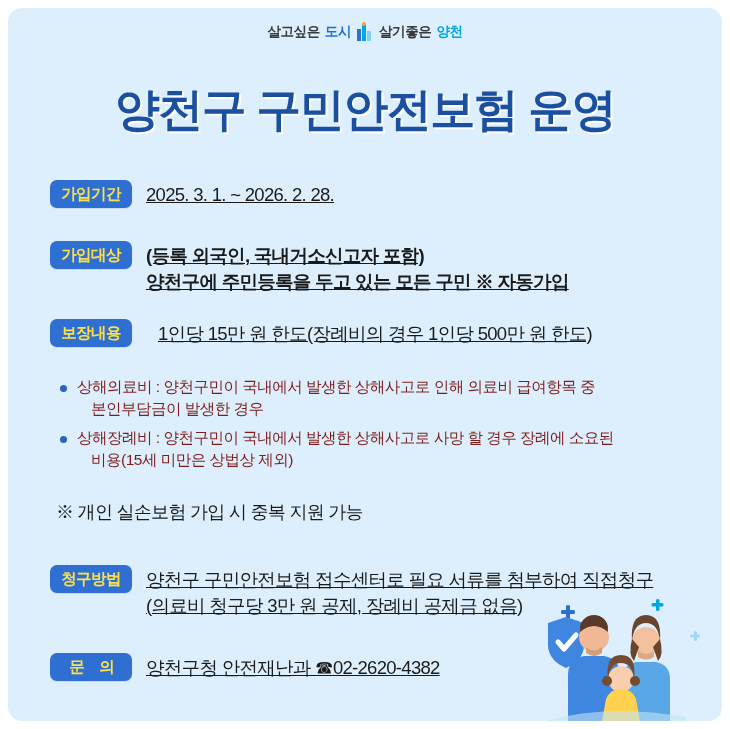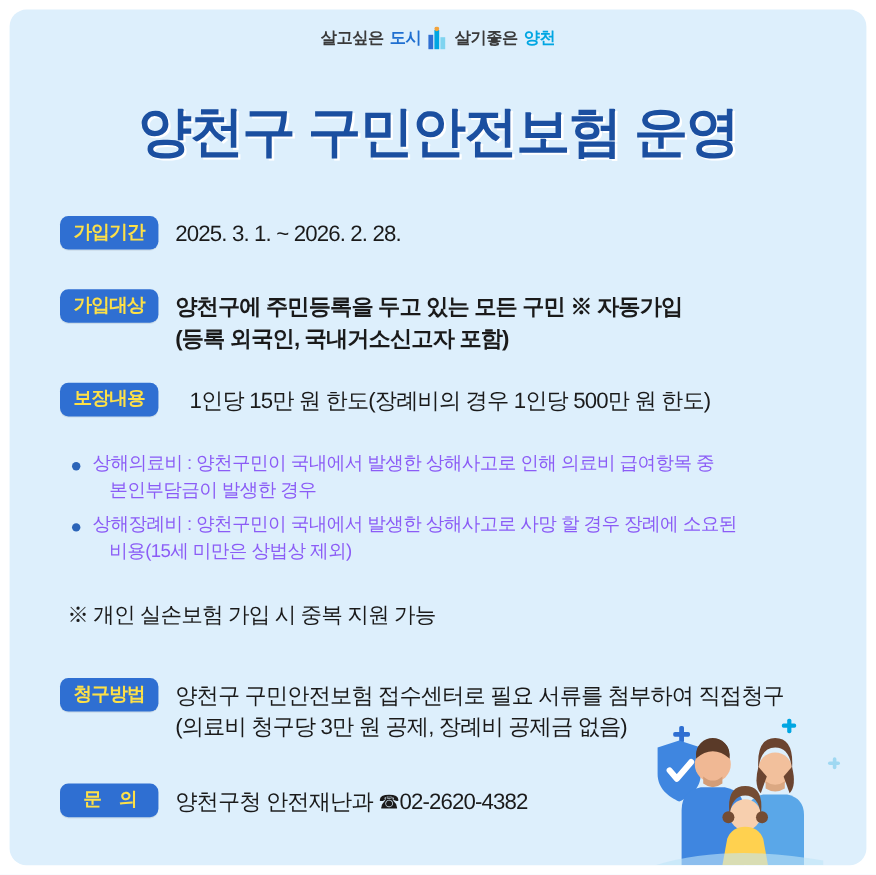--- a/index.html
+++ b/index.html
@@ -81,20 +81,21 @@
     box-shadow: 0 1px 0 rgba(0,0,0,0.08);
   }
   .tag.spaced { letter-spacing: 5px; padding-right: 3px; }
   .rowtext {
     margin-left: 14px;
     font-size: 18.5px;
     color: #1a1a1a;
     letter-spacing: -0.7px;
     line-height: 1.38;
     padding-top: 2px;
+    text-decoration: underline;
   }
   .rowtext.bold { font-weight: bold; }
 
   
   #row-period { top: 172px; left: 42px; }
   #row-target { top: 233px; left: 42px; }
   #row-coverage { top: 311px; left: 42px; gap: 12px; }
   #row-claim { top: 557px; left: 42px; }
   #row-contact { top: 645px; left: 42px; }
 
@@ -111,21 +112,21 @@
   }
   .dot {
     flex: 0 0 auto;
     width: 7px; height: 7px;
     border-radius: 50%;
     background: #2b64b8;
     margin: 9px 10px 0 0;
   }
   .bullet-text {
     font-size: 15.5px;
-    color: #8b5cf6;
+    color: #7f1d1d;
     letter-spacing: -0.5px;
     line-height: 1.45;
   }
 
   
   .note {
     position: absolute;
     top: 492px; left: 48px;
     font-size: 18px;
     color: #1a1a1a;
@@ -164,22 +165,22 @@
     <div class="title">양천구 구민안전보험 운영</div>
 
     <div class="row" id="row-period">
       <div class="tag">가입기간</div>
       <div class="rowtext">2025. 3. 1. ~ 2026. 2. 28.</div>
     </div>
 
     <div class="row" id="row-target">
       <div class="tag">가입대상</div>
       <div class="rowtext bold">
+        <div>(등록 외국인, 국내거소신고자 포함)</div>
         <div>양천구에 주민등록을 두고 있는 모든 구민  ※ 자동가입</div>
-        <div>(등록 외국인, 국내거소신고자 포함)</div>
       </div>
     </div>
 
     <div class="row" id="row-coverage">
       <div class="tag">보장내용</div>
       <div class="rowtext">1인당 15만 원 한도(장례비의 경우 1인당 500만 원 한도)</div>
     </div>
 
     <div class="bullets">
       <div class="bullet">

